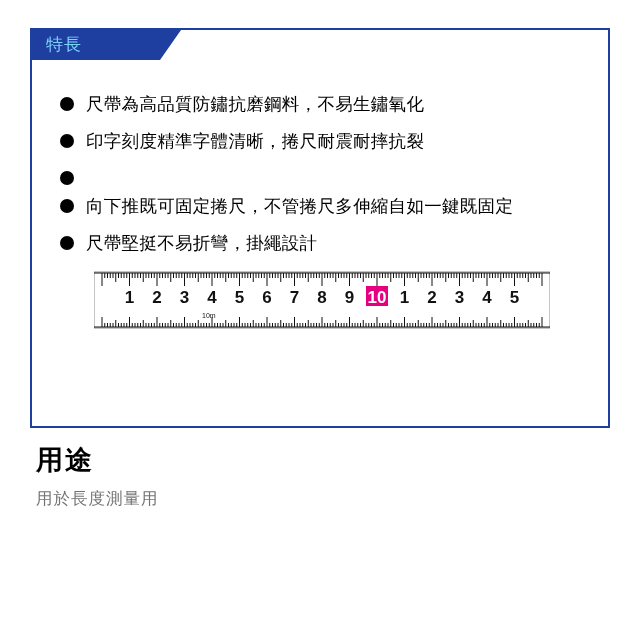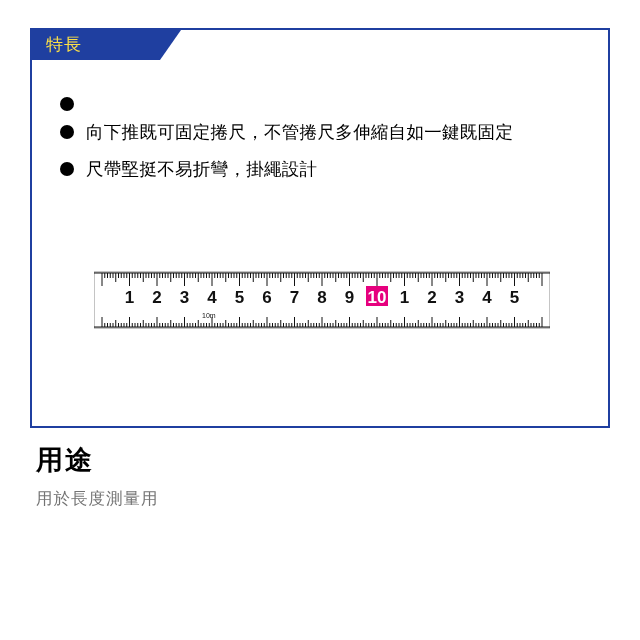--- a/index.html
+++ b/index.html
@@ -28,21 +28,21 @@
     background: #ffffff;
   }
 
   .feature-tab {
     position: absolute;
     left: 0;
     top: 0;
     height: 30px;
     width: 128px;
     background: #1f3fa0;
-    color: #fde047;
+    color: #7dd3fc;
     font-size: 17px;
     line-height: 30px;
     padding-left: 14px;
     box-sizing: border-box;
     letter-spacing: 1px;
   }
   .feature-tab::after {
     content: "";
     position: absolute;
     right: -21px;
@@ -113,20 +113,28 @@
   }
 </style>
 </head>
 <body>
 
 <div class="feature-panel">
 
   <div class="feature-tab">特長</div>
 
   <ul class="feature-list">
+    <li>
+      <span class="bullet"></span>
+      <span>尺帶為高品質防鏽抗磨鋼料，不易生鏽氧化</span>
+    </li>
+    <li>
+      <span class="bullet"></span>
+      <span>印字刻度精準字體清晰，捲尺耐震耐摔抗裂</span>
+    </li>
     <li>
       <span class="bullet"></span>
     </li>
     <li>
       <span class="bullet"></span>
       <span>向下推既可固定捲尺，不管捲尺多伸縮自如一鍵既固定</span>
     </li>
     <li>
       <span class="bullet"></span>
       <span>尺帶堅挺不易折彎，掛繩設計</span>

